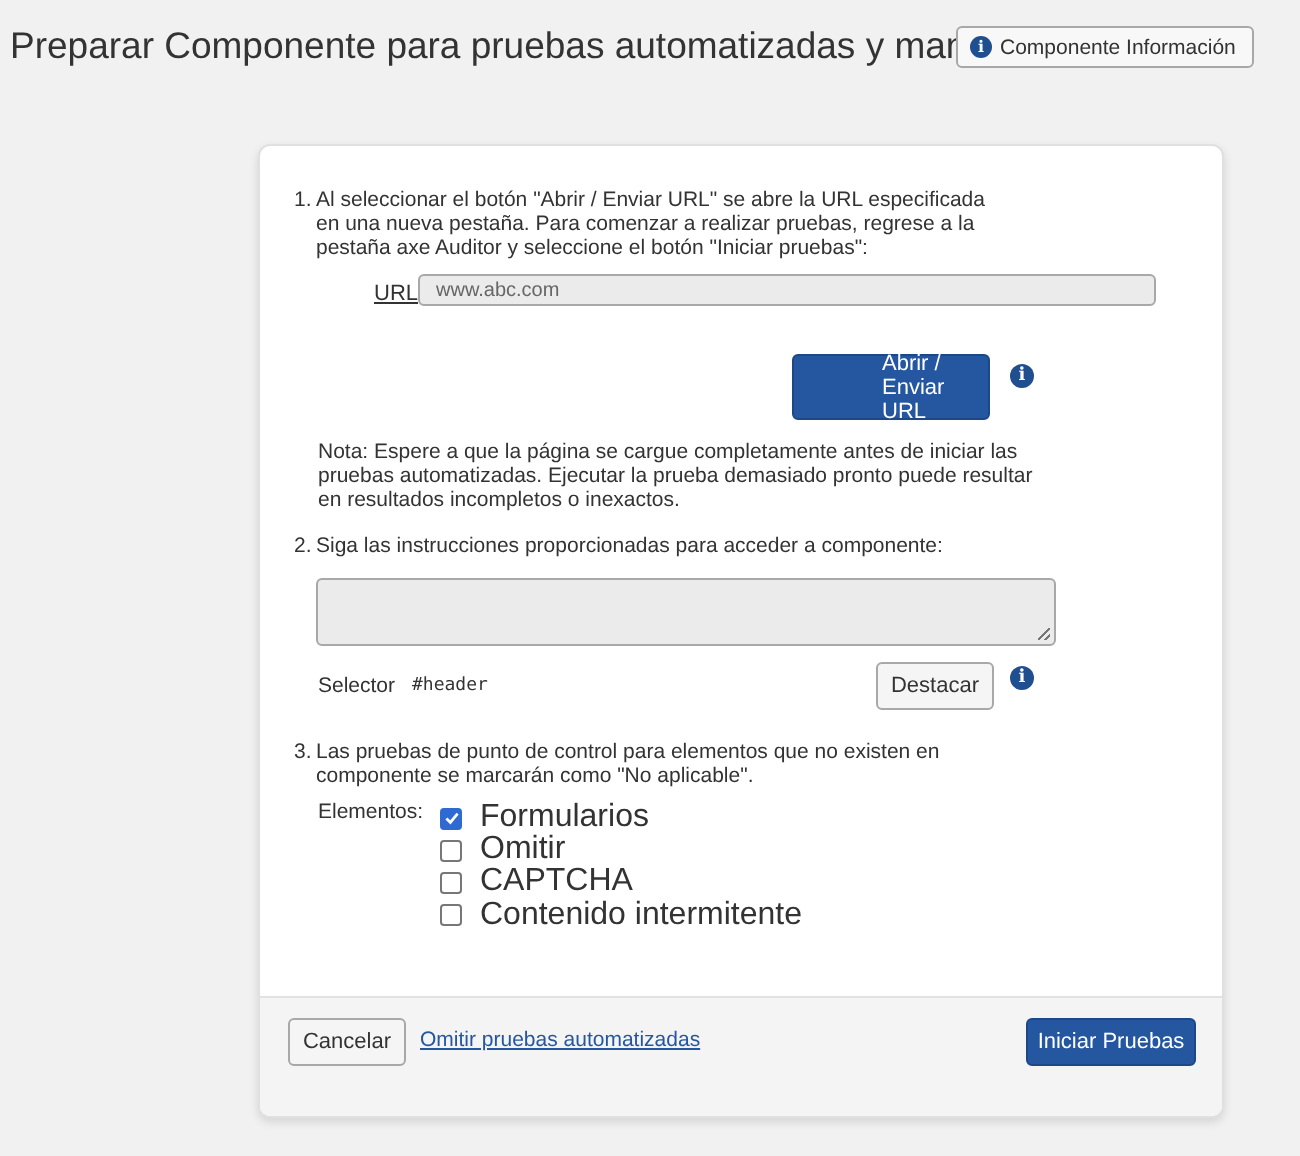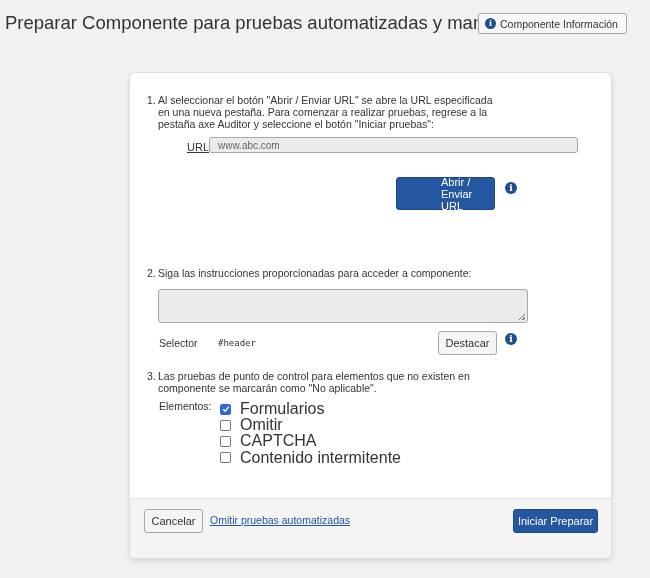--- a/index.html
+++ b/index.html
@@ -103,32 +103,33 @@
   </div>
 
   <div class="abs url-label" style="left:57px; top:68px;">URL</div>
   <div class="abs url-input" style="left:79px; top:64px; width:369px; height:16px;">
     <span>www.abc.com</span>
   </div>
 
   <div class="abs primary-btn" style="left:266px; top:104px; width:99px; height:33px;padding-left:44px;">Abrir / Enviar URL</div>
   <span class="abs info-icon lg" style="left:375px; top:109px;">i</span>
 
+  <div class="abs note" style="left:29px; top:147px; width:370px;">Nota: Espere a que la página se cargue completamente antes de iniciar las pruebas automatizadas. Ejecutar la prueba demasiado pronto puede resultar en resultados incompletos o inexactos.</div>
 
   <div class="abs step" style="left:17px; top:194px; width:400px;">
     <span class="step-num">2.</span>
     <div class="step-text">Siga las instrucciones proporcionadas para acceder a componente:</div>
   </div>
 
   <div class="abs textarea" style="left:28px; top:216px; width:370px; height:34px;">
     <span class="resize-grip"></span>
   </div>
 
   <div class="abs" style="left:29px; top:264px; font-size:10.5px;">Selector</div>
-  <div class="abs selector-value" style="left:88px; top:265px;">#header</div>
+  <div class="abs selector-value" style="left:76px; top:265px;">#header</div>
 
   <div class="abs secondary-btn" style="left:308px; top:258px; width:59px; height:24px;">Destacar</div>
   <span class="abs info-icon lg" style="left:375px; top:260px;">i</span>
 
   <div class="abs step" style="left:17px; top:297px; width:330px;">
     <span class="step-num">3.</span>
     <div class="step-text">Las pruebas de punto de control para elementos que no existen en componente se marcarán como "No aplicable".</div>
   </div>
 
   <div class="abs" style="left:29px; top:327px; font-size:10.5px;">Elementos:</div>
@@ -152,15 +153,15 @@
     </div>
     <div class="checkbox-row">
       <span class="cb"></span>
       <span>Contenido intermitente</span>
     </div>
   </div>
 
   <div class="footer">
     <div class="abs secondary-btn" style="left:14px; top:10px; width:59px; height:24px;">Cancelar</div>
     <div class="abs link" style="left:80px; top:15px;">Omitir pruebas automatizadas</div>
-    <div class="abs primary-btn" style="left:383px; top:10px; width:85px; height:24px;">Iniciar Preparar</div>
+    <div class="abs primary-btn" style="left:383px; top:10px; width:85px; height:24px;">Iniciar Pruebas</div>
   </div>
 </div>
 
 </body></html>

